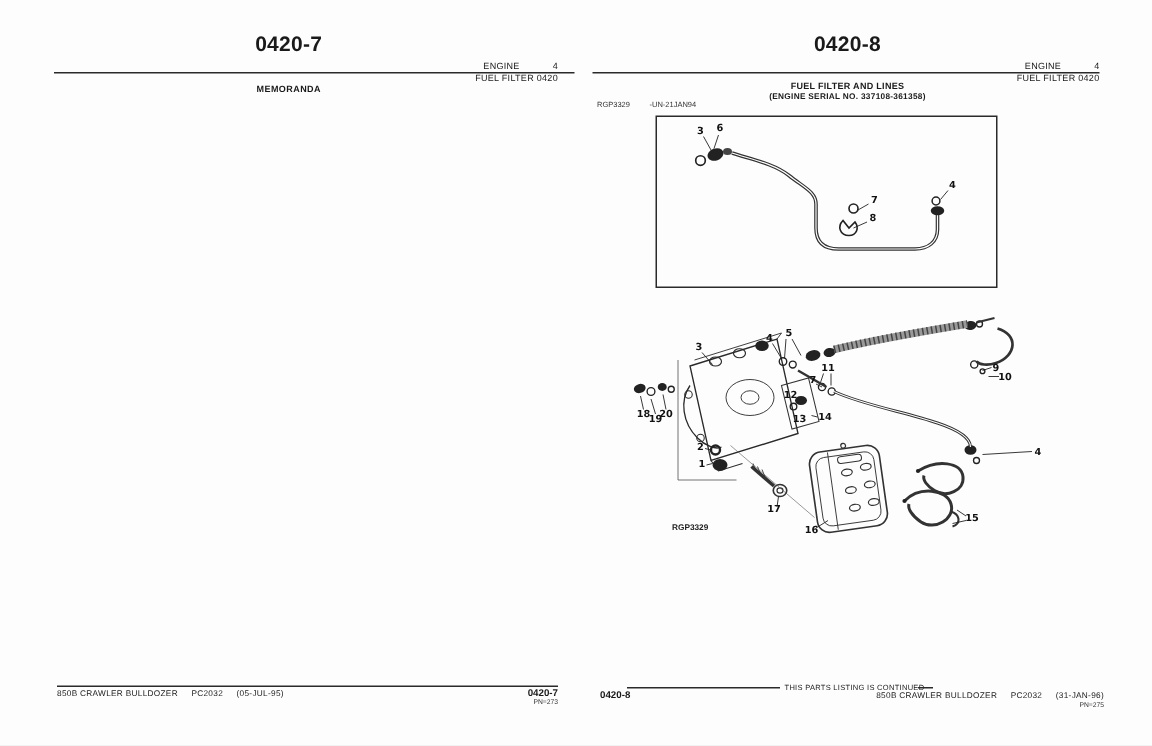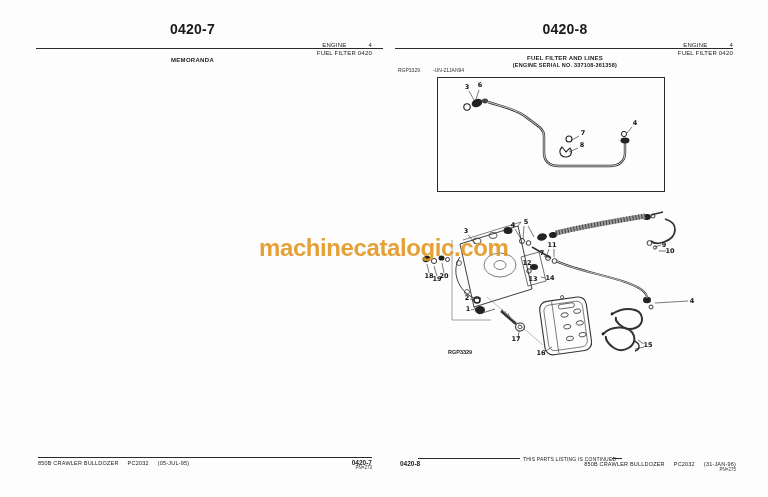--- a/index.html
+++ b/index.html
@@ -31,21 +31,20 @@
     letter-spacing:-0.4px;opacity:.92;z-index:5;pointer-events:none;
   }
   svg text.callout{font:bold 6.5px "DejaVu Sans",sans-serif;fill:#111;text-anchor:middle;}
   svg line.leader{stroke:#222;stroke-width:.6;}
 </style>
 </head>
 <body>
 
 <div class="canvas">
 
-  <div class="watermark" style="color: rgb(227, 154, 40);">machinecatalogic.com</div>
 
   <div class="page page-left">
     <div class="pg-title">0420-7</div>
     <div class="rule" style="left:36px;top:48px;width:347px;"></div>
     <div class="eng-row" style="right:13px;">
       <span>ENGINE</span>
       <span>4</span>
     </div>
     <div class="subsec" style="right:13px;">FUEL FILTER 0420</div>
     <div class="memoranda">MEMORANDA</div>

